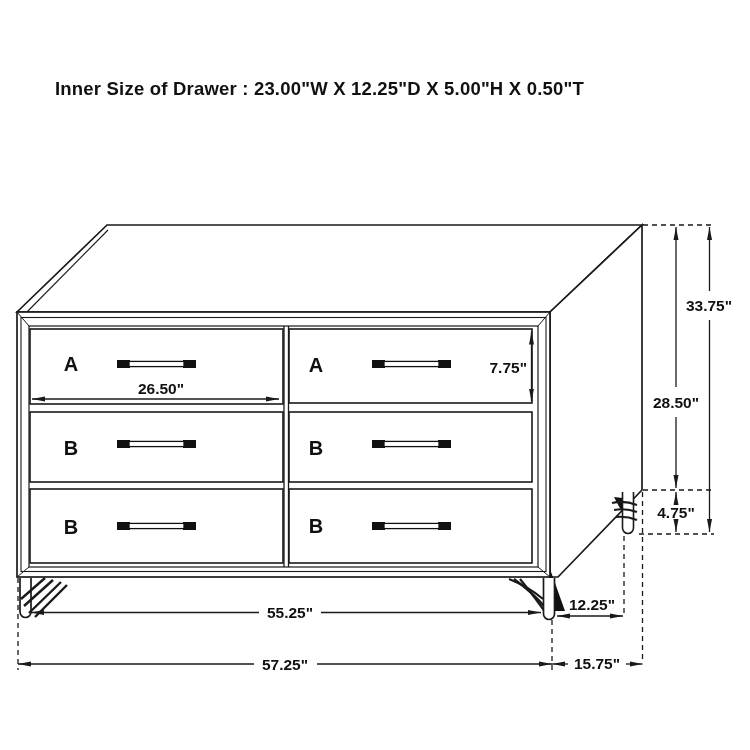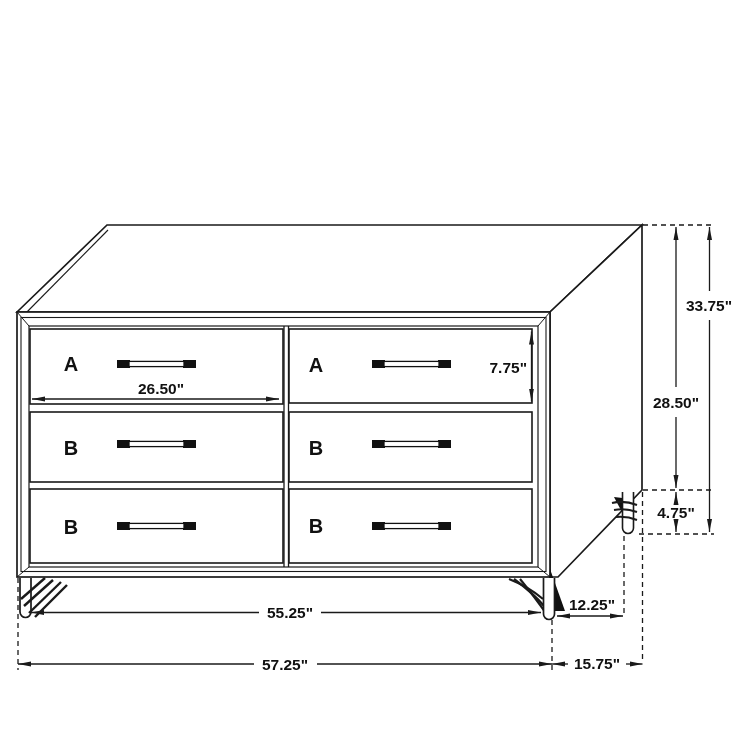--- a/index.html
+++ b/index.html
@@ -25,20 +25,21 @@
     fill:#111111;
   }
   svg .dim-text{font-size:15.5px;}
   svg .drawer-label{font-size:20px;}
 </style>
 </head>
 <body>
 
 <div class="stage">
 
+  <div class="title">Inner Size of Drawer : 23.00"W X 12.25"D X 5.00"H X 0.50"T</div>
 
   <svg width="750" height="750" viewBox="0 0 750 750">
     <defs>
       <marker id="arr" viewBox="0 0 12 6" refX="12" refY="3" markerWidth="13" markerHeight="6.5" orient="auto-start-reverse" markerUnits="userSpaceOnUse">
         <path d="M0,0.7 L12,3 L0,5.3 Z" fill="#1a1a1a"></path>
       </marker>
     </defs>
 
     <g stroke="#1a1a1a" fill="none">
 

